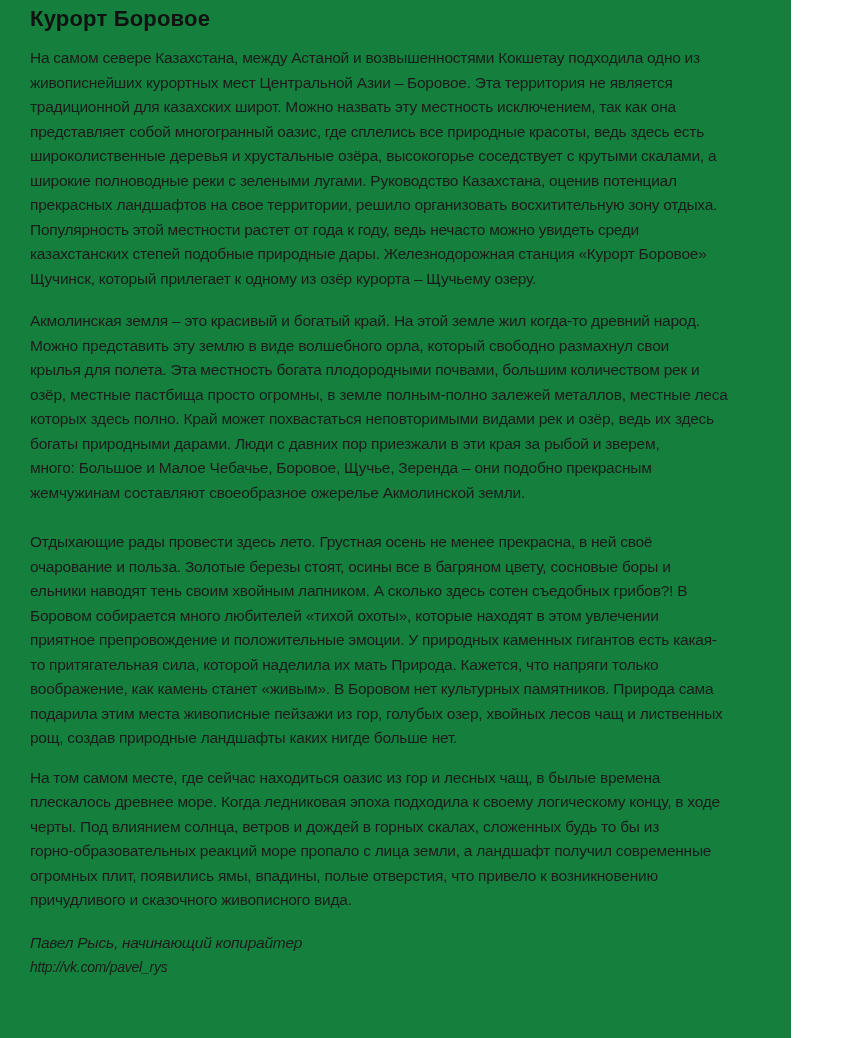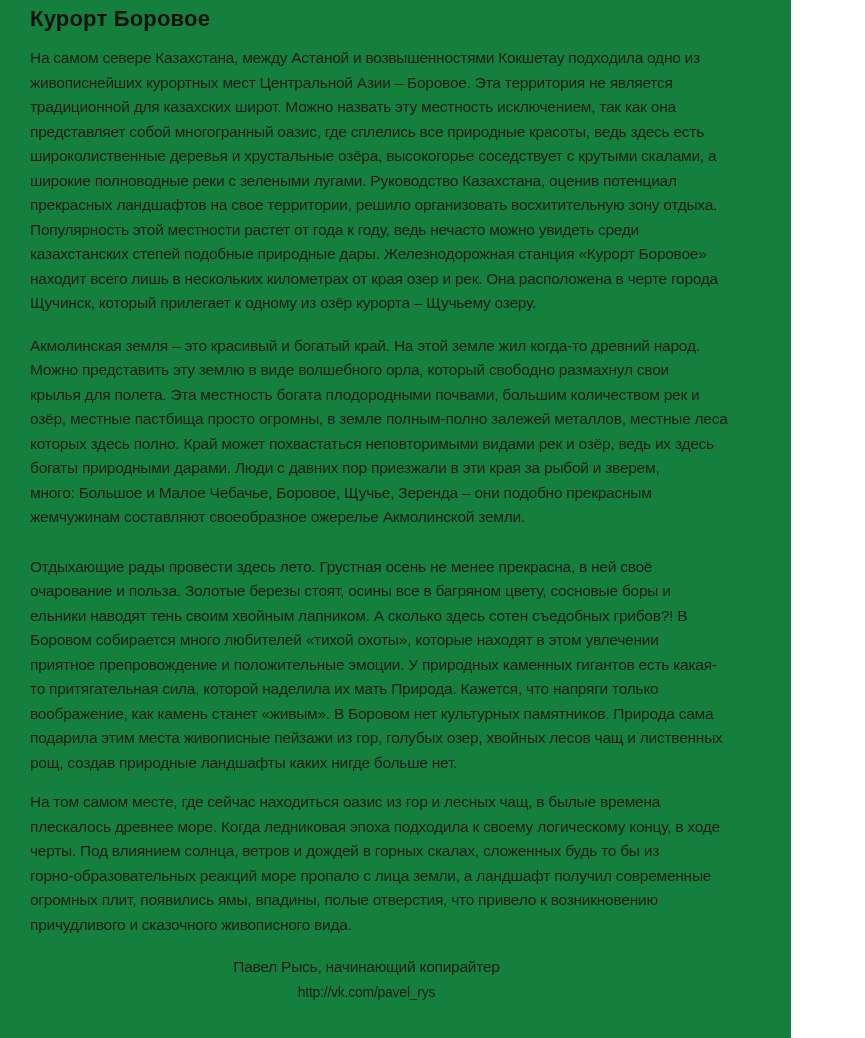--- a/index.html
+++ b/index.html
@@ -30,22 +30,23 @@
   }
   .para:nth-of-type(2) { margin-bottom: 25px; }
   .para:nth-of-type(3) { margin-bottom: 15px; }
   .line {
     font-size: 15.5px;
     line-height: 24.5px;
     letter-spacing: -0.25px;
     white-space: nowrap;
   }
   .signature-block {
-    text-align: center;
+    text-align: left;
     padding-right: 58px;
+    font-style: italic;
   }
   .signature {
     font-size: 15.5px;
     line-height: 24.5px;
     letter-spacing: -0.25px;
     margin-top: 16px;
   }
   .vk-link {
     font-size: 14px;
     line-height: 24.5px;
@@ -64,21 +65,20 @@
     <div class="para">
         <div class="line">На самом севере Казахстана, между Астаной и возвышенностями Кокшетау подходила одно из</div>
         <div class="line">живописнейших курортных мест Центральной Азии – Боровое. Эта территория не является</div>
         <div class="line">традиционной для казахских широт. Можно назвать эту местность исключением, так как она</div>
         <div class="line">представляет собой многогранный оазис, где сплелись все природные красоты, ведь здесь есть</div>
         <div class="line">широколиственные деревья и хрустальные озёра, высокогорье соседствует с крутыми скалами, а</div>
         <div class="line">широкие полноводные реки с зелеными лугами. Руководство Казахстана, оценив потенциал</div>
         <div class="line">прекрасных ландшафтов на свое территории, решило организовать восхитительную зону отдыха.</div>
         <div class="line">Популярность этой местности растет от года к году, ведь нечасто можно увидеть среди</div>
         <div class="line">казахстанских степей подобные природные дары. Железнодорожная станция «Курорт Боровое»</div>
-        <div class="line">находит всего лишь в нескольких километрах от края озер и рек. Она расположена в черте города</div>
         <div class="line">Щучинск, который прилегает к одному из озёр курорта – Щучьему озеру.</div>
       </div>
     <div class="para">
         <div class="line">Акмолинская земля – это красивый и богатый край. На этой земле жил когда-то древний народ.</div>
         <div class="line">Можно представить эту землю в виде волшебного орла, который свободно размахнул свои</div>
         <div class="line">крылья для полета. Эта местность богата плодородными почвами, большим количеством рек и</div>
         <div class="line">озёр, местные пастбища просто огромны, в земле полным-полно залежей металлов, местные леса</div>
         <div class="line">которых здесь полно. Край может похвастаться неповторимыми видами рек и озёр, ведь их здесь</div>
         <div class="line">богаты природными дарами. Люди с давних пор приезжали в эти края за рыбой и зверем,</div>
         <div class="line">много: Большое и Малое Чебачье, Боровое, Щучье, Зеренда – они подобно прекрасным</div>

